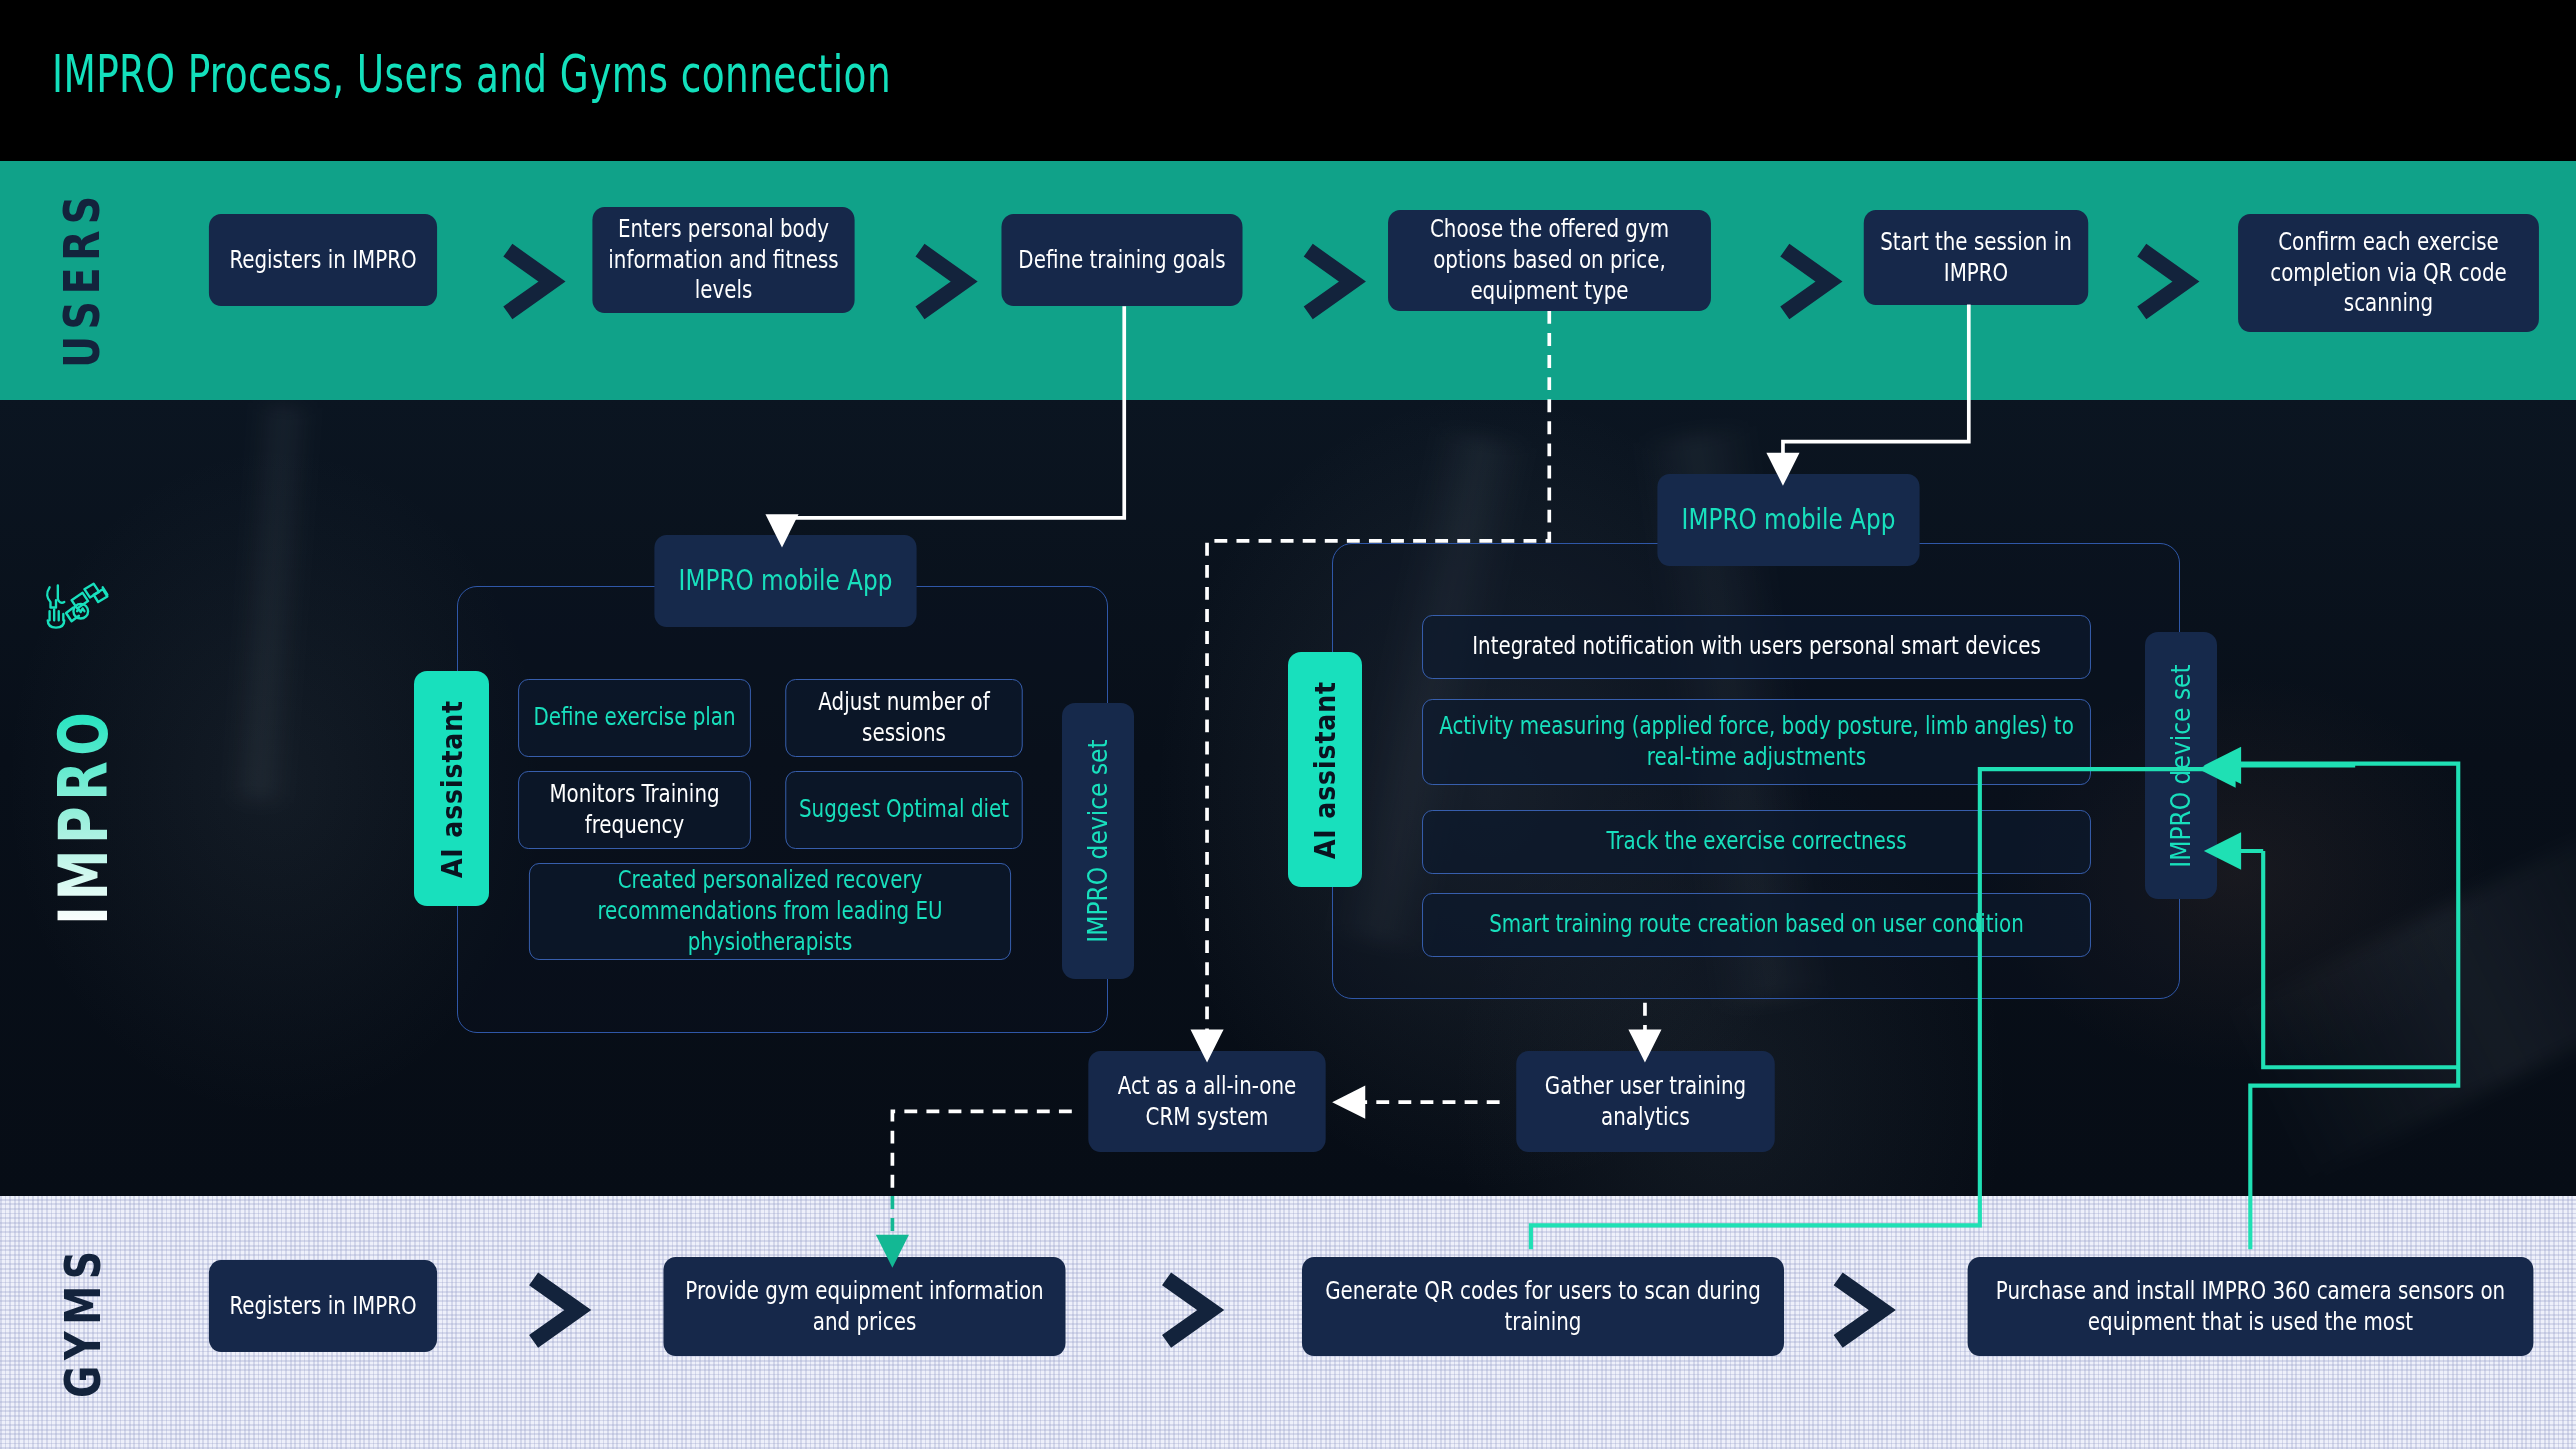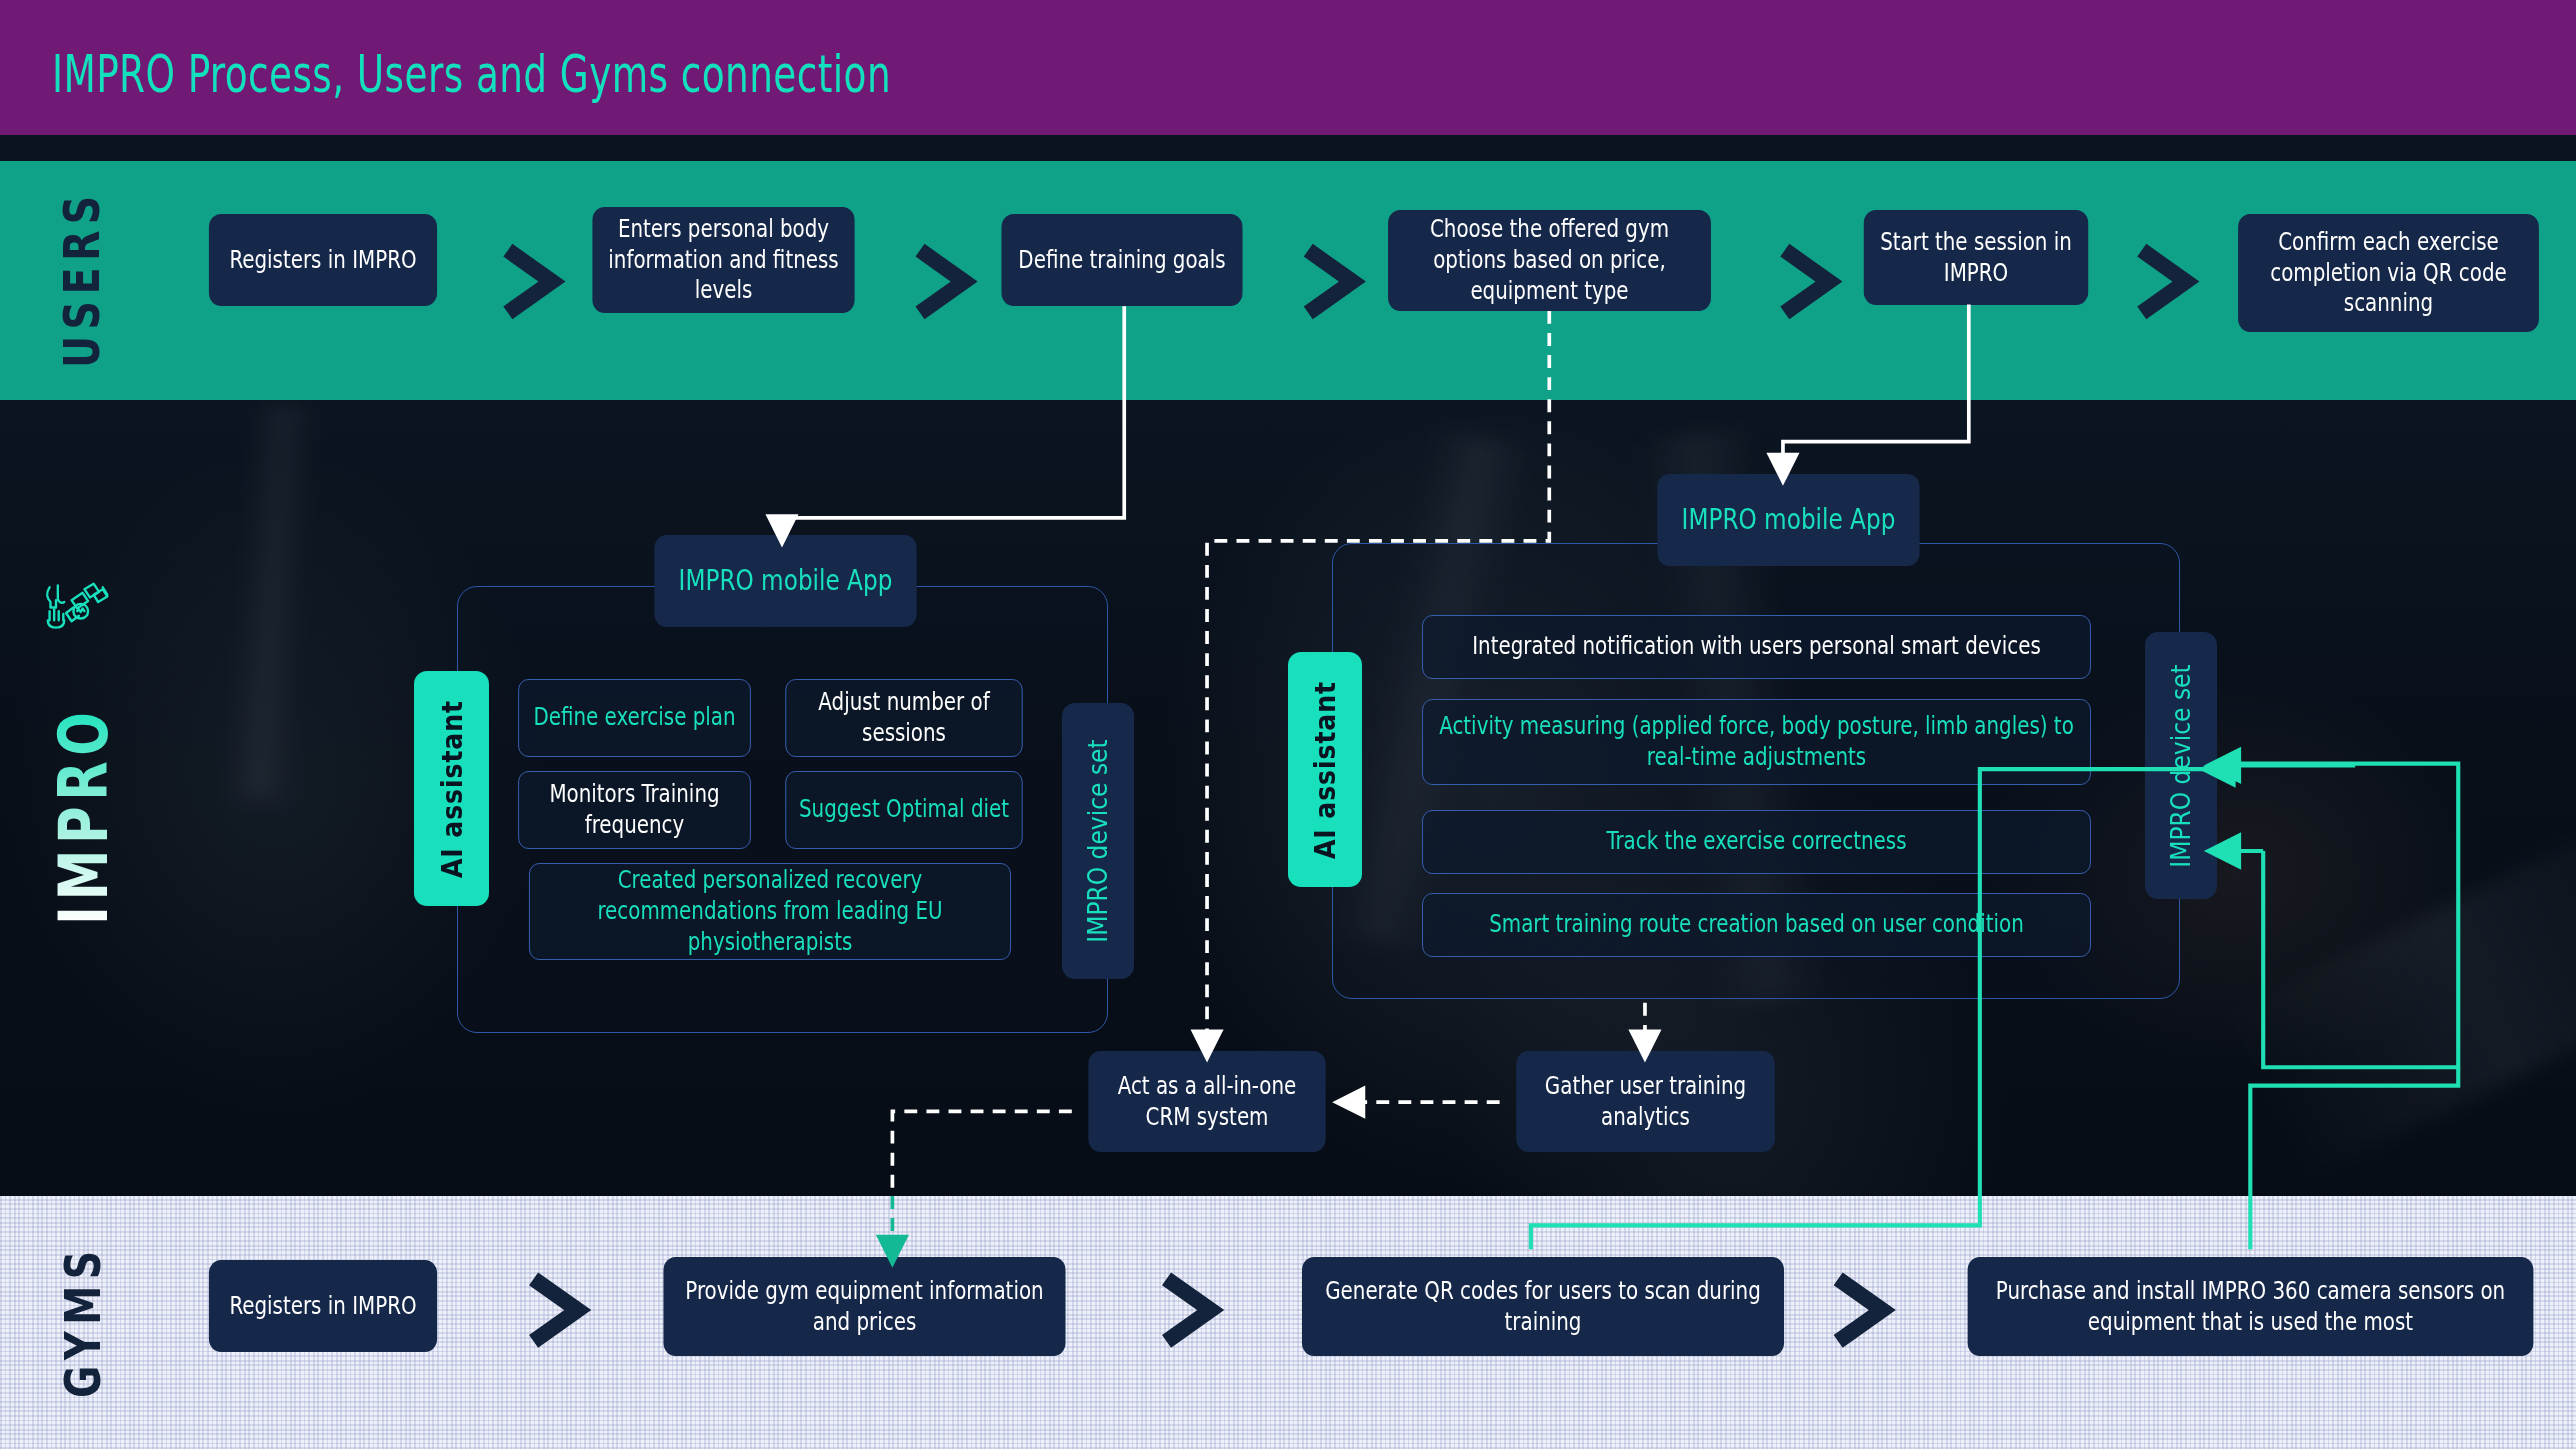--- a/index.html
+++ b/index.html
@@ -28,22 +28,22 @@
       linear-gradient(180deg,#0b1521 0%, #080f19 45%, #070d16 100%);
   }
   .bgstreak{
     position:absolute;
     background:linear-gradient(90deg, rgba(255,255,255,0), rgba(190,205,215,.07), rgba(255,255,255,0));
     filter:blur(8.3px);
   }
 
   
   .header{
-    position:absolute; left:0; top:0; width:2576px; height:135px;
-    background:#701a75;
+    position:absolute; left:0; top:0; width:2576px; height:161px;
+    background:#000000;
   }
   .title{
     position:absolute; left:52px; top:44px;
     font-size:52px; letter-spacing:0.5px;
     color:#13e0bc;
     font-family:"DejaVu Sans Condensed","Liberation Sans Narrow","Liberation Sans",sans-serif;
     transform:scaleX(.80); transform-origin:left center;
     white-space:nowrap;
   }
 

